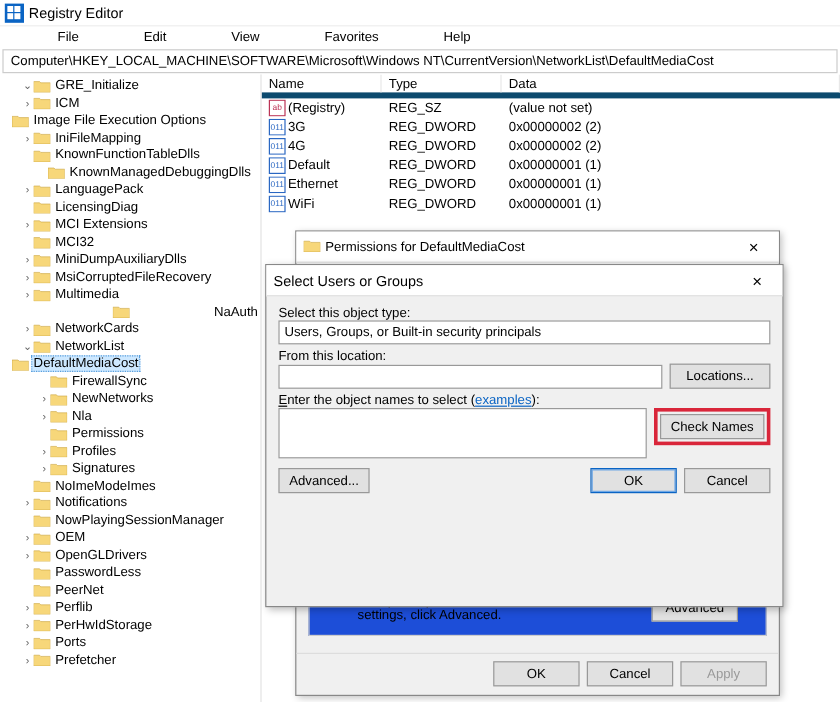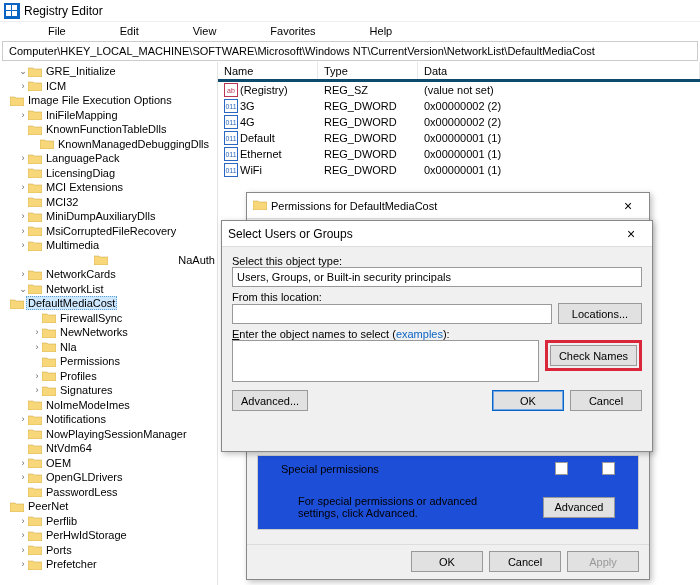--- a/index.html
+++ b/index.html
@@ -14,48 +14,48 @@
 .addressbar input { border: none; outline: none; width: 100%; font-size: 11px; }
 .main { display: flex; height: calc(585px - 62px); }
 .tree { width: 218px; overflow: hidden; border-right: 1px solid #e3e3e3; padding-top: 2px; }
 .tree-row { display: flex; align-items: center; height: 14.5px; white-space: nowrap; }
 .tree-row .tw { display: inline-block; width: 10px; text-align: center; color: #666; font-size: 9px; cursor: pointer; }
 .tree-row .folder { width: 14px; height: 11px; display: inline-block; margin-right: 2px; }
 .tree-row .folder svg { width: 14px; height: 11px; display: block; }
 .tree-row .label { padding: 0 2px; }
 .tree-row.selected .label { background: #cde8ff; border: 1px dotted #5a9edb; padding: 0 1px; }
 .list { flex: 1; overflow: hidden; }
-.list-header { display: flex; border-bottom: 3px solid #0c4a6e; height: 20px; align-items: center; }
+.list-header { display: flex; border-bottom: 5px solid #0c4a6e; height: 20px; align-items: center; }
 .list-header .col { padding: 0 6px; border-right: 1px solid #e8e8e8; height: 100%; display: flex; align-items: center; }
 .list-row { display: flex; height: 16px; align-items: center; }
 .list-row .col { padding: 0 6px; overflow: hidden; white-space: nowrap; }
 .col.name { width: 100px; display: flex; align-items: center; gap: 2px; }
 .col.type { width: 100px; }
 .col.data { flex: 1; }
 .reg-icon { width: 14px; height: 14px; display: inline-flex; align-items: center; justify-content: center; border: 1px solid #b35; font-size: 7px; color: #b35; background: #fff; }
 .reg-icon.bin { border-color: #2a67c2; color: #2a67c2; }
 .dialog { position: absolute; background: #f0f0f0; border: 1px solid #888; box-shadow: 2px 2px 6px rgba(0,0,0,0.25); }
 .dlg-title { height: 26px; display: flex; align-items: center; padding: 0 6px; background: #fff; border-bottom: 1px solid #ddd; justify-content: space-between; }
 .dlg-title .t { font-size: 12px; display: flex; align-items: center; gap: 4px; }
 .dlg-close { width: 30px; text-align: center; font-size: 14px; cursor: pointer; }
 .perm-dialog { left: 246px; top: 192px; width: 404px; height: 388px; }
 .perm-body { padding: 8px 10px; font-size: 11px; }
 .bottom-btns { display: flex; gap: 6px; justify-content: flex-end; padding: 6px 10px 8px; border-top: 1px solid #ddd; }
 button.std { height: 21px; min-width: 72px; background: #e1e1e1; border: 1px solid #999; font-size: 11px; padding: 0 8px; cursor: pointer; }
 button.std.def { border: 1px solid #0a64c4; box-shadow: inset 0 0 0 1px #6fa8e6; }
 button.std.disabled { color: #999; }
-.sel-dialog { left: 221px; top: 220px; width: 432px; height: 232px; z-index: 10; }
+.sel-dialog { left: 221px; top: 220px; width: 432px; height: 286px; z-index: 10; }
 .sel-body { padding: 8px 10px; }
 .sel-row { display: flex; align-items: center; gap: 6px; margin-bottom: 4px; }
 .sel-row .field { flex: 1; background: #fff; border: 1px solid #999; height: 20px; padding: 1px 4px; display: flex; align-items: center; }
 .sel-row .field.ta { height: 42px; align-items: flex-start; }
 .sel-btns { display: flex; gap: 6px; justify-content: flex-end; margin-top: 8px; align-items: center; }
 .sel-btns .left { margin-right: auto; }
 .redbox { border: 3px solid #d9263a; padding: 2px; }
-a.ex { color: #0a64c4; cursor: pointer; }
+a.ex { color: #0a64c4; text-decoration: underline; cursor: pointer; }
 .chkcol { display: flex; gap: 34px; }
 .chk { width: 13px; height: 13px; border: 1px solid #999; background: #fff; display: inline-block; }
 </style>
 </head>
 <body>
 
 <div class="titlebar">
   <span class="app-icon">
     <svg viewBox="0 0 12 12">
         <rect x="0" y="0" width="5" height="5" fill="#fff"></rect>
@@ -309,29 +309,20 @@
       <div class="tree-row" style="padding-left: 18px;">
         <span class="tw"></span>
         <span class="folder">
           <svg viewBox="0 0 14 11">
             <path d="M0 2h5l1 1h8v8H0z" fill="#f7d77a" stroke="#caa33e" stroke-width="0.5"></path>
           </svg>
         </span>
         <span class="label">NowPlayingSessionManager</span>
       </div>
       <div class="tree-row" style="padding-left: 18px;">
-        <span class="tw"></span>
-        <span class="folder">
-          <svg viewBox="0 0 14 11">
-            <path d="M0 2h5l1 1h8v8H0z" fill="#f7d77a" stroke="#caa33e" stroke-width="0.5"></path>
-          </svg>
-        </span>
-        <span class="label">NtVdm64</span>
-      </div>
-      <div class="tree-row" style="padding-left: 18px;">
         <span class="tw">›</span>
         <span class="folder">
           <svg viewBox="0 0 14 11">
             <path d="M0 2h5l1 1h8v8H0z" fill="#f7d77a" stroke="#caa33e" stroke-width="0.5"></path>
           </svg>
         </span>
         <span class="label">OEM</span>
       </div>
       <div class="tree-row" style="padding-left: 18px;">
         <span class="tw">›</span>
@@ -344,21 +335,21 @@
       </div>
       <div class="tree-row" style="padding-left: 18px;">
         <span class="tw"></span>
         <span class="folder">
           <svg viewBox="0 0 14 11">
             <path d="M0 2h5l1 1h8v8H0z" fill="#f7d77a" stroke="#caa33e" stroke-width="0.5"></path>
           </svg>
         </span>
         <span class="label">PasswordLess</span>
       </div>
-      <div class="tree-row" style=" align-items: center;">
+      <div class="tree-row" style="padding-left: 18px; align-items: center;">
         <span class="tw"></span>
         <span class="folder">
           <svg viewBox="0 0 14 11">
             <path d="M0 2h5l1 1h8v8H0z" fill="#f7d77a" stroke="#caa33e" stroke-width="0.5"></path>
           </svg>
         </span>
         <span class="label">PeerNet</span>
       </div>
       <div class="tree-row" style="padding-left: 18px;">
         <span class="tw">›</span>

